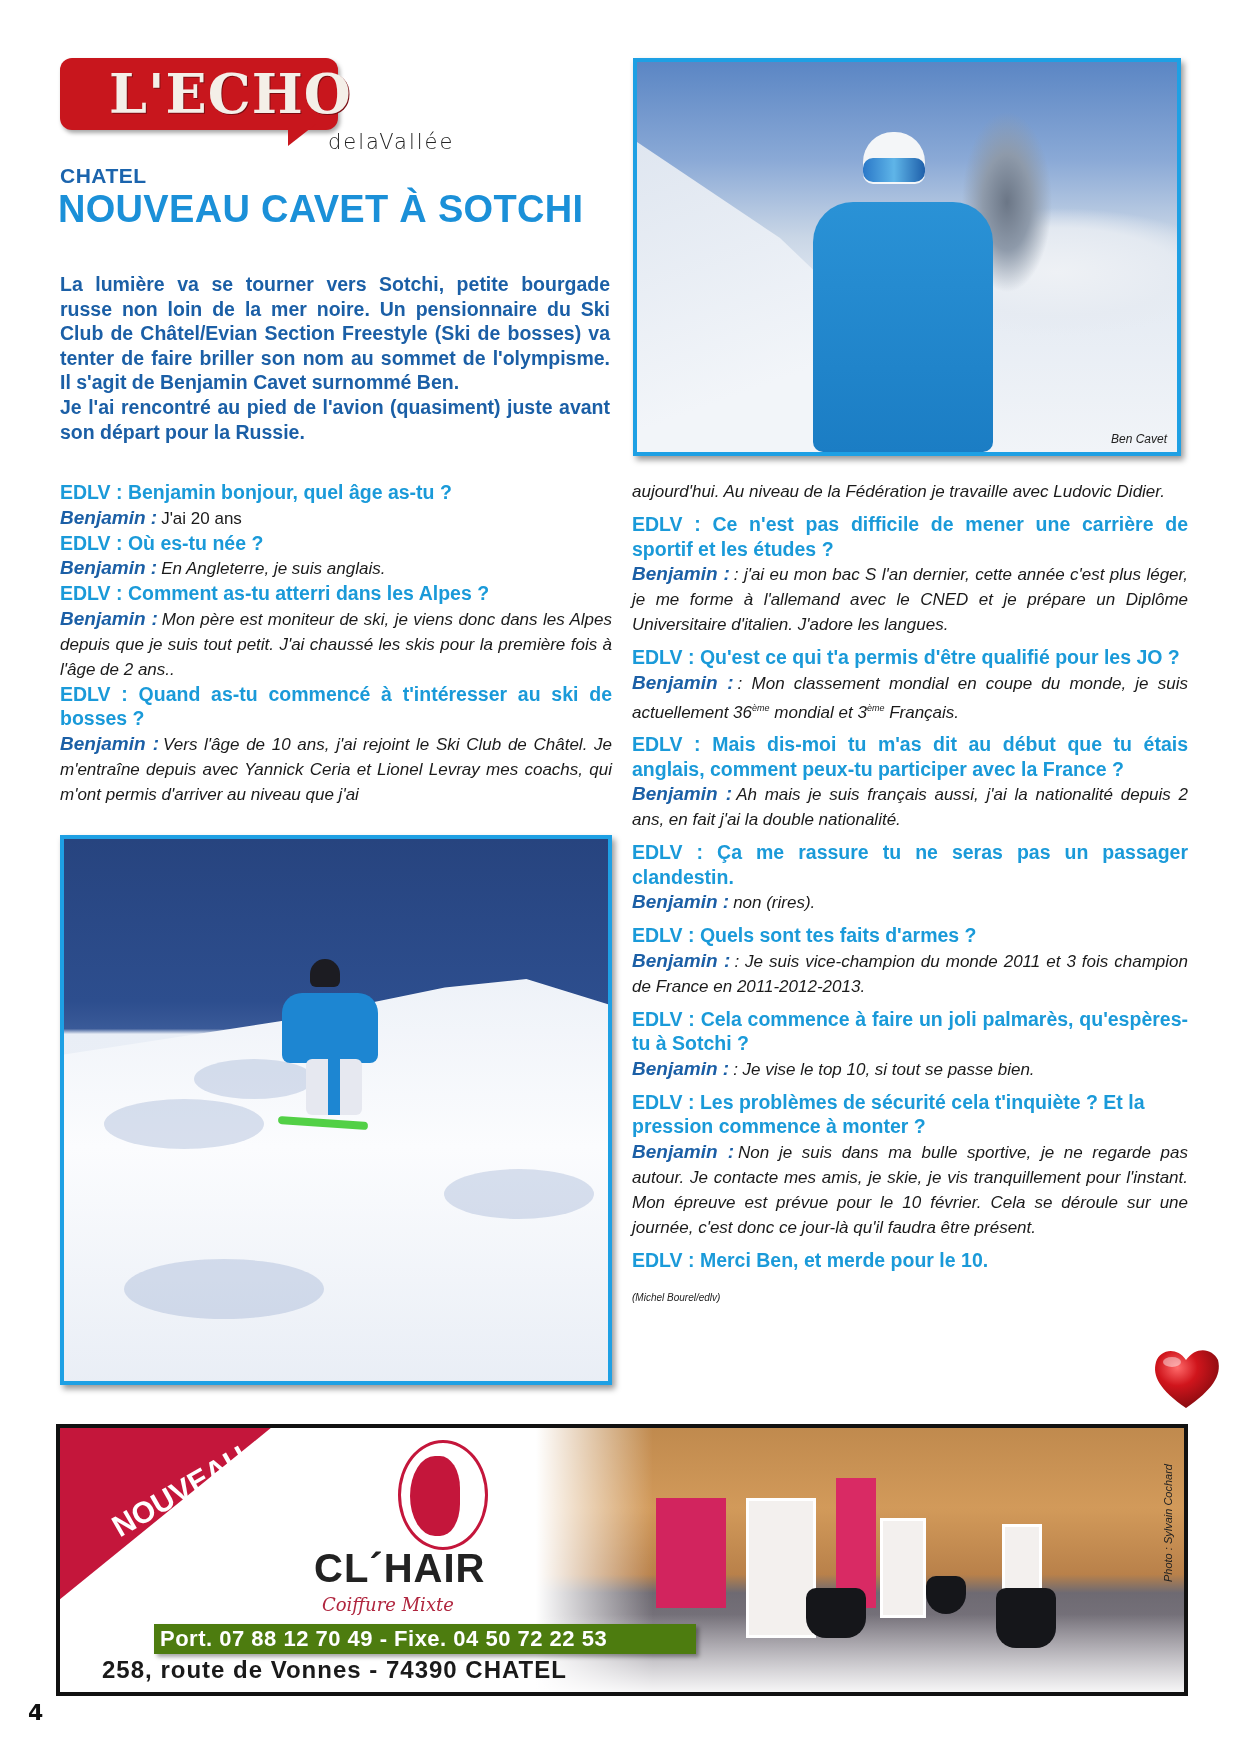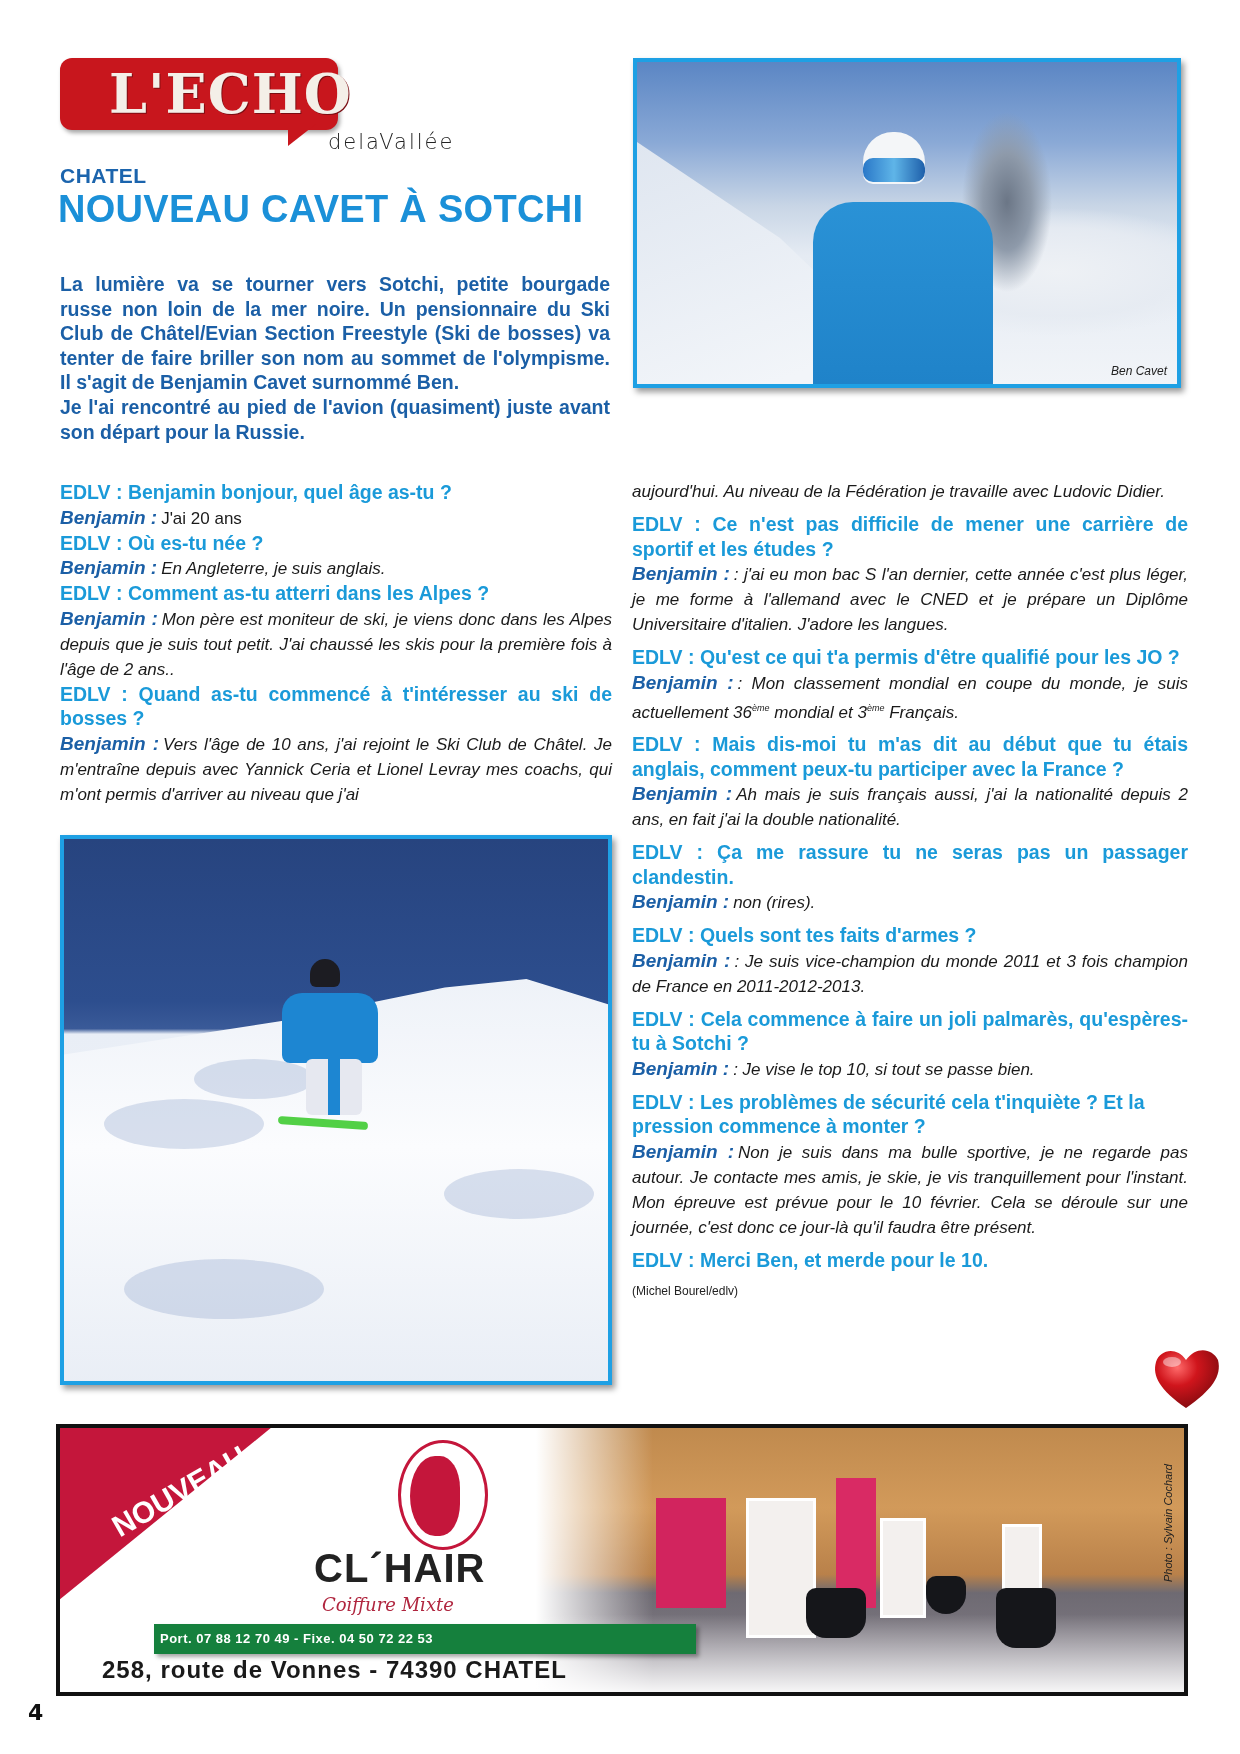--- a/index.html
+++ b/index.html
@@ -22,26 +22,26 @@
   .col { position: absolute; font-family: "Liberation Sans", sans-serif; }
   .col-left { left: 60px; top: 480px; width: 552px; }
   .col-right { left: 632px; top: 479px; width: 556px; }
 
   .q { font-weight: bold; color: #1a9ad9; font-size: 19.5px; line-height: 24.5px; }
   .q.justify { text-align: justify; text-align-last: left; }
   .a { font-size: 17px; line-height: 25px; font-style: italic; text-align: justify; color: #1a1a1a; }
   .a.upright { font-style: normal; }
   .spk { font-weight: bold; font-style: italic; color: #1b5fa6; font-size: 19px; margin-right: 4px; }
   .gap { height: 8px; }
-  .credit-small { font-size: 12px; color: #222; margin-top: 12px; }
+  .credit-small { font-size: 10px; font-style: italic; color: #222; margin-top: 20px; }
   sup { font-size: 9px; }
 
   
   .photo { position: absolute; border: 4px solid #1ea0e4; box-shadow: 3px 4px 6px rgba(0,0,0,0.4); overflow: hidden; }
-  .photo-top { left: 633px; top: 58px; width: 548px; height: 330px;
+  .photo-top { left: 633px; top: 58px; width: 548px; height: 398px;
     background:
       radial-gradient(ellipse 60px 120px at 370px 140px, #6b7686 0%, #8e9aaa 40%, transparent 75%),
       radial-gradient(ellipse 220px 80px at 420px 210px, #eef1f5 0%, rgba(230,235,242,0.9) 55%, transparent 80%),
       linear-gradient(180deg, #5b86c4 0%, #8aa9d6 25%, #c9d6e6 45%, #e5ebf3 60%, #f1f4f8 100%); }
   .photo-top .slope { position: absolute; left: 0; top: 80px; width: 260px; height: 320px; background: linear-gradient(160deg, #dfe6f0 0%, #f2f5f9 70%); clip-path: polygon(0 0, 55% 30%, 100% 65%, 100% 100%, 0 100%); }
   .photo-top .skier { position: absolute; left: 176px; top: 60px; width: 180px; height: 340px; }
   .photo-top .helmet { position: absolute; left: 50px; top: 10px; width: 62px; height: 52px; background: #f4f6f8; border-radius: 30px 30px 10px 10px; }
   .photo-top .goggle { position: absolute; left: 50px; top: 36px; width: 62px; height: 24px; background: linear-gradient(90deg,#2a78c8,#5fb5e8,#1e5faa); border-radius: 10px; }
   .photo-top .jacket { position: absolute; left: 0px; top: 80px; width: 180px; height: 250px; background: linear-gradient(180deg,#2a92d6,#1b7dc4); border-radius: 40px 40px 10px 10px; }
   .photo-credit { position: absolute; right: 10px; bottom: 6px; font-family: "Liberation Sans", sans-serif; font-style: italic; font-size: 12px; color: #222; }
@@ -62,21 +62,21 @@
   
   .ad { position: absolute; left: 56px; top: 1424px; width: 1132px; height: 272px; border: 4px solid #111; background: #fff; overflow: hidden; }
   .ad-banner { position: absolute; left: -60px; top: -40px; width: 320px; height: 260px; background: #c4163b; transform-origin: 0 0; clip-path: polygon(0 0, 100% 0, 0 100%); }
   .ad-banner-text { position: absolute; left: 8px; top: 30px; transform: rotate(-30deg); transform-origin: 0 0; color: #fff; font-family: "Liberation Sans", sans-serif; font-weight: bold; font-size: 30px; line-height: 30px; text-align: center; width: 180px; }
   .ad-banner-text .l1 { display:block; position: relative; top: 70px; left: -10px; }
   .ad-banner-text .l2 { display:block; position: relative; top: 70px; left: 0px; }
   .ad-logo-circle { position: absolute; left: 338px; top: 12px; width: 90px; height: 110px; border: 3px solid #c4163b; border-radius: 50%; }
   .ad-logo-face { position: absolute; left: 350px; top: 28px; width: 50px; height: 80px; background: #c4163b; border-radius: 50% 40% 40% 50%; }
   .ad-brand { position: absolute; left: 254px; top: 118px; font-family: "Liberation Sans", sans-serif; font-weight: bold; font-size: 40px; color: #222; letter-spacing: 1px; }
   .ad-tagline { position: absolute; left: 262px; top: 166px; font-family: "DejaVu Serif", serif; font-style: italic; font-size: 18px; color: #b0263f; }
-  .ad-phones { position: absolute; left: 94px; top: 196px; width: 542px; height: 30px; background: #15803d; color: #fff; font-family: "Liberation Sans", sans-serif; font-weight: bold; font-size: 13px; line-height: 30px; padding-left: 6px; box-shadow: 3px 3px 4px rgba(0,0,0,0.35); letter-spacing: 0.5px; }
+  .ad-phones { position: absolute; left: 94px; top: 196px; width: 542px; height: 30px; background: #4d7c0f; color: #fff; font-family: "Liberation Sans", sans-serif; font-weight: bold; font-size: 22px; line-height: 30px; padding-left: 6px; box-shadow: 3px 3px 4px rgba(0,0,0,0.35); letter-spacing: 0.5px; }
   .ad-address { position: absolute; left: 42px; top: 228px; font-family: "Liberation Sans", sans-serif; font-weight: bold; font-size: 24px; color: #1a1a1a; letter-spacing: 1px; }
   .ad-photo { position: absolute; left: 476px; top: 0; width: 650px; height: 266px;
     background:
       linear-gradient(180deg, rgba(255,255,255,0) 70%, rgba(255,255,255,0.95) 100%),
       linear-gradient(90deg, rgba(255,255,255,1) 0%, rgba(255,255,255,0) 18%),
       linear-gradient(180deg, #c08a4e 0%, #d29a5a 30%, #b9814a 55%, #6e6a72 62%, #8a8590 100%); }
   .ad-photo .pink1 { position: absolute; left: 120px; top: 70px; width: 70px; height: 110px; background: #d2245e; }
   .ad-photo .pink2 { position: absolute; left: 300px; top: 50px; width: 40px; height: 130px; background: #d92a64; }
   .ad-photo .mirror { position: absolute; background: #f3f0ee; border: 3px solid #fff; }
   .ad-photo .chair { position: absolute; background: #15161a; border-radius: 10px 10px 20px 20px; }

